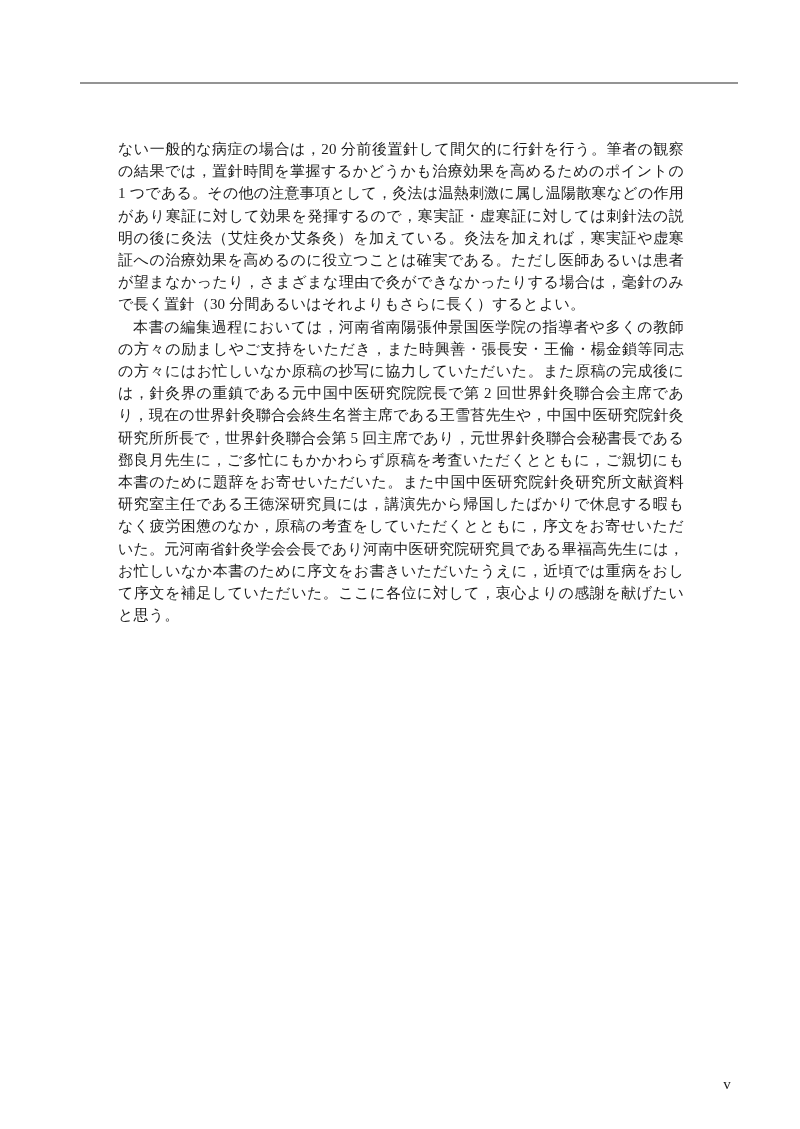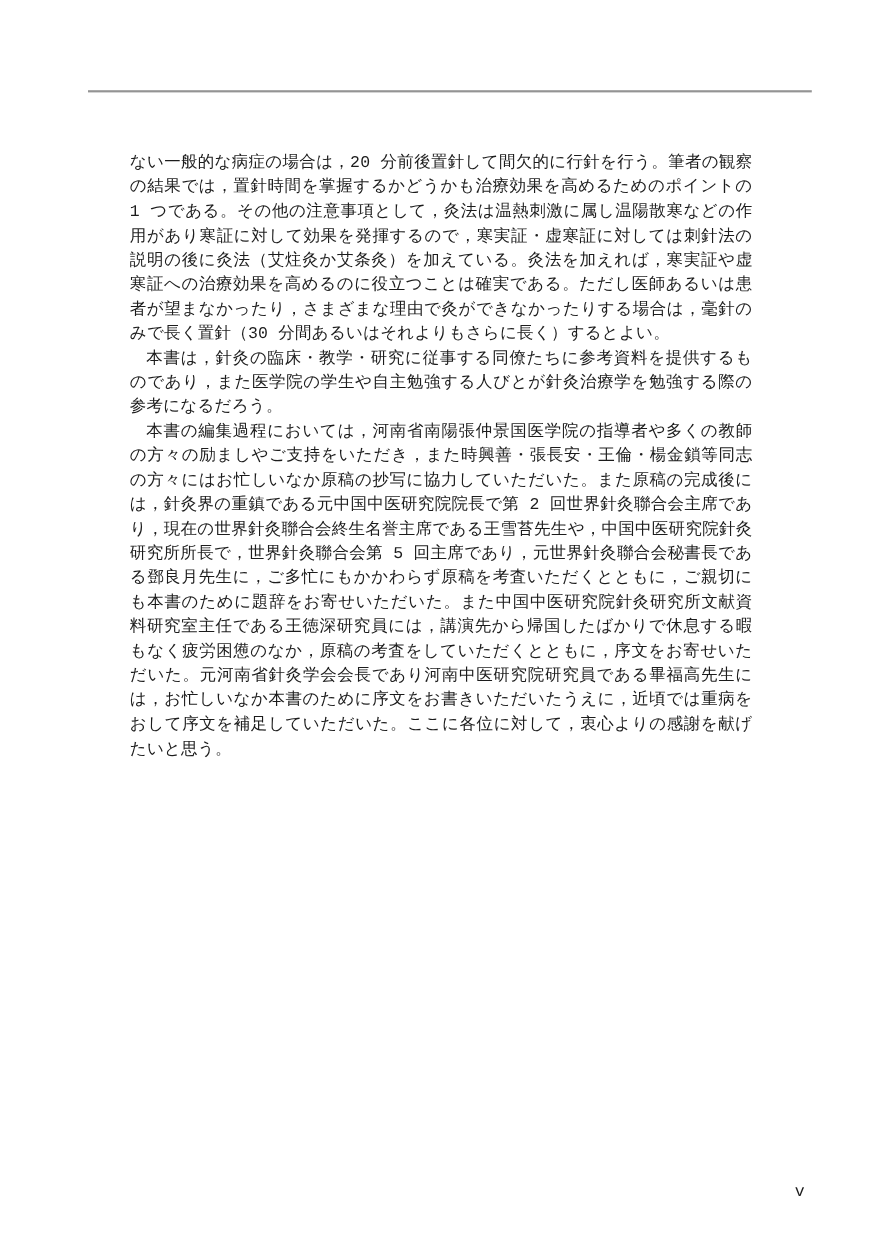--- a/index.html
+++ b/index.html
@@ -6,21 +6,21 @@
     margin: 0;
     padding: 0;
     background: #ffffff;
   }
   .page {
     position: relative;
     width: 800px;
     height: 1129px;
     background: #ffffff;
     overflow: hidden;
-    font-family: Liberation Mono, monospace;
+    font-family: Liberation Serif, serif;
     color: #1c1c1c;
   }
   .top-rule {
     position: absolute;
     left: 80px;
     top: 82px;
     width: 658px;
     height: 2px;
     background: #949494;
   }
@@ -56,19 +56,18 @@
 </style>
 </head>
 <body>
 
 <div class="page">
 
   <div class="top-rule"></div>
 
   <div class="text-block">
     <p>ない一般的な病症の場合は，20 分前後置針して間欠的に行針を行う。筆者の観察の結果では，置針時間を掌握するかどうかも治療効果を高めるためのポイントの 1 つである。その他の注意事項として，灸法は温熱刺激に属し温陽散寒などの作用があり寒証に対して効果を発揮するので，寒実証・虚寒証に対しては刺針法の説明の後に灸法（艾炷灸か艾条灸）を加えている。灸法を加えれば，寒実証や虚寒証への治療効果を高めるのに役立つことは確実である。ただし医師あるいは患者が望まなかったり，さまざまな理由で灸ができなかったりする場合は，毫針のみで長く置針（30 分間あるいはそれよりもさらに長く）するとよい。</p>
-    <p class="indented">本書は，針灸の臨床・教学・研究に従事する同僚たちに参考資料を提供するものであり，また医学院の学生や自主勉強する人びとが針灸治療学を勉強する際の参考になるだろう。</p>
     <p class="indented">本書の編集過程においては，河南省南陽張仲景国医学院の指導者や多くの教師の方々の励ましやご支持をいただき，また時興善・張長安・王倫・楊金鎖等同志の方々にはお忙しいなか原稿の抄写に協力していただいた。また原稿の完成後には，針灸界の重鎮である元中国中医研究院院長で第 2 回世界針灸聯合会主席であり，現在の世界針灸聯合会終生名誉主席である王雪苔先生や，中国中医研究院針灸研究所所長で，世界針灸聯合会第 5 回主席であり，元世界針灸聯合会秘書長である鄧良月先生に，ご多忙にもかかわらず原稿を考査いただくとともに，ご親切にも本書のために題辞をお寄せいただいた。また中国中医研究院針灸研究所文献資料研究室主任である王徳深研究員には，講演先から帰国したばかりで休息する暇もなく疲労困憊のなか，原稿の考査をしていただくとともに，序文をお寄せいただいた。元河南省針灸学会会長であり河南中医研究院研究員である畢福高先生には，お忙しいなか本書のために序文をお書きいただいたうえに，近頃では重病をおして序文を補足していただいた。ここに各位に対して，衷心よりの感謝を献げたいと思う。</p>
   </div>
 
   <div class="page-number">v</div>
 
 </div>
 
 </body></html>

